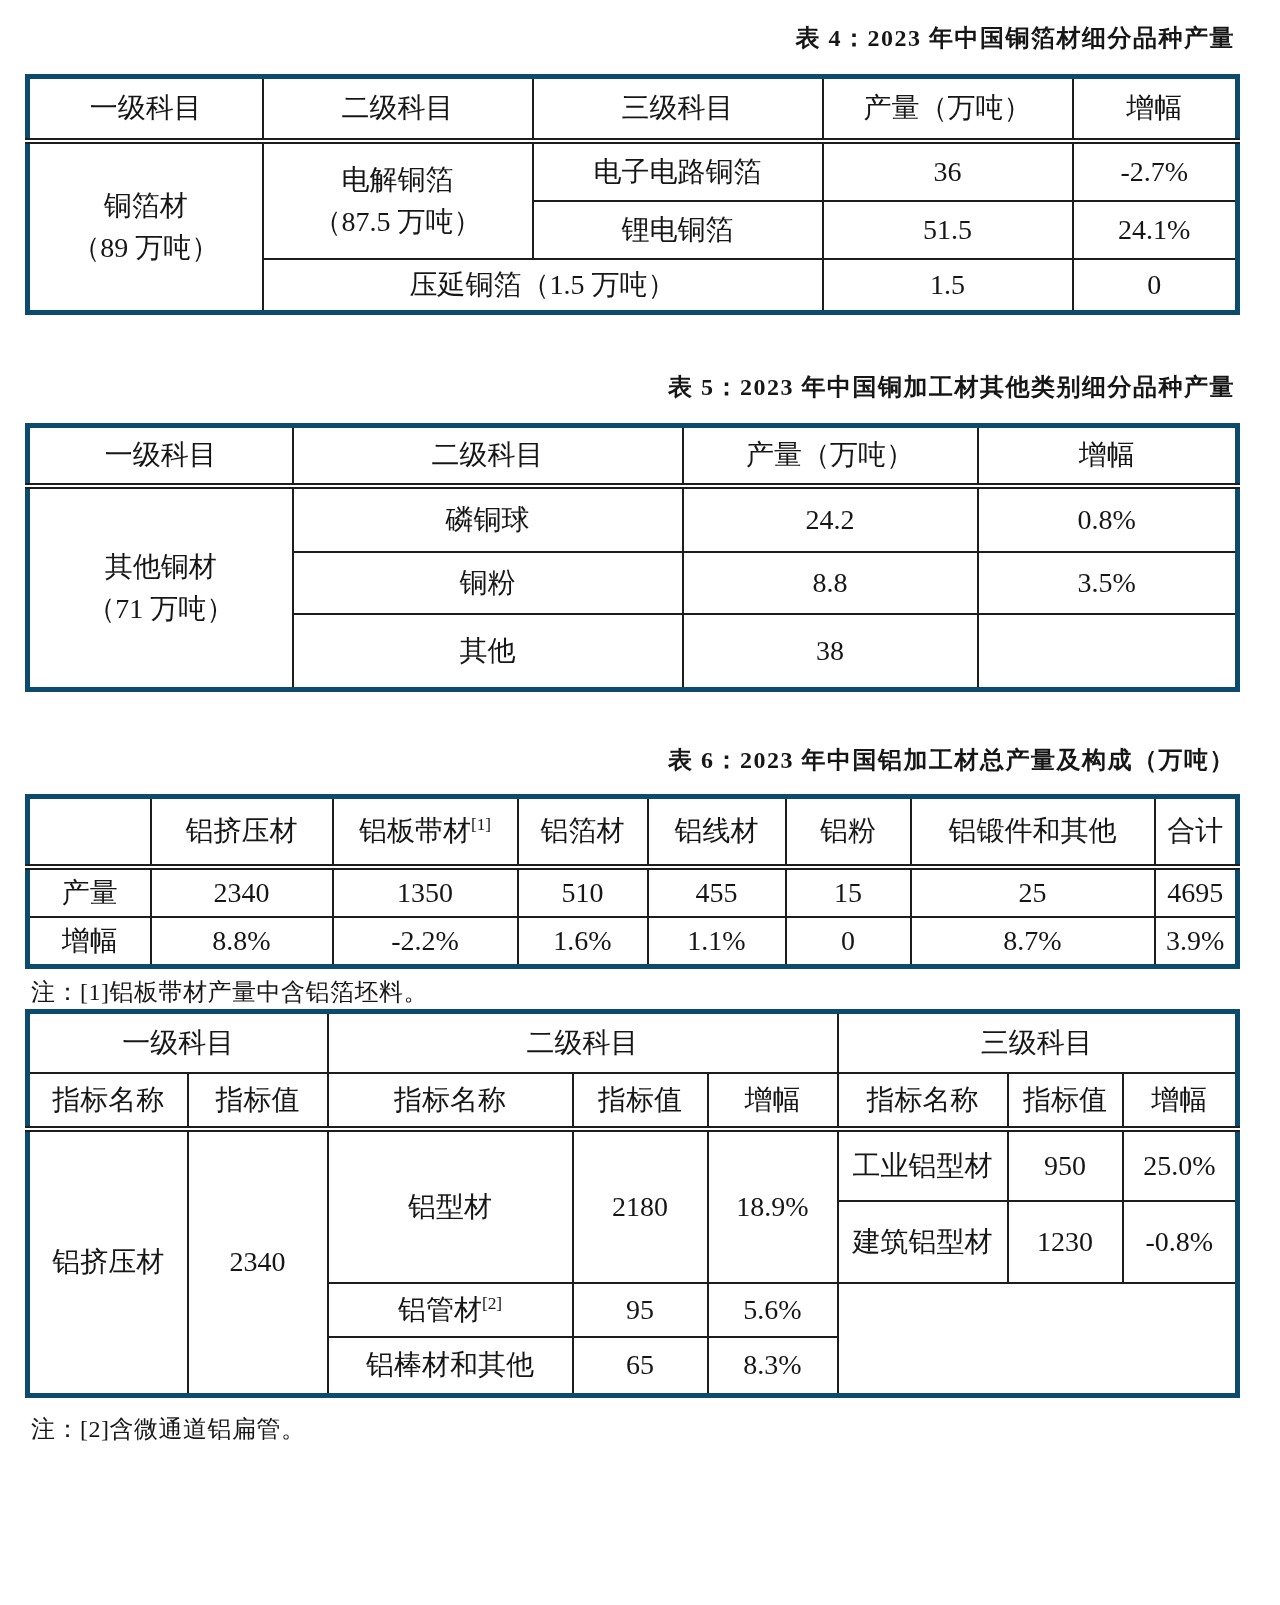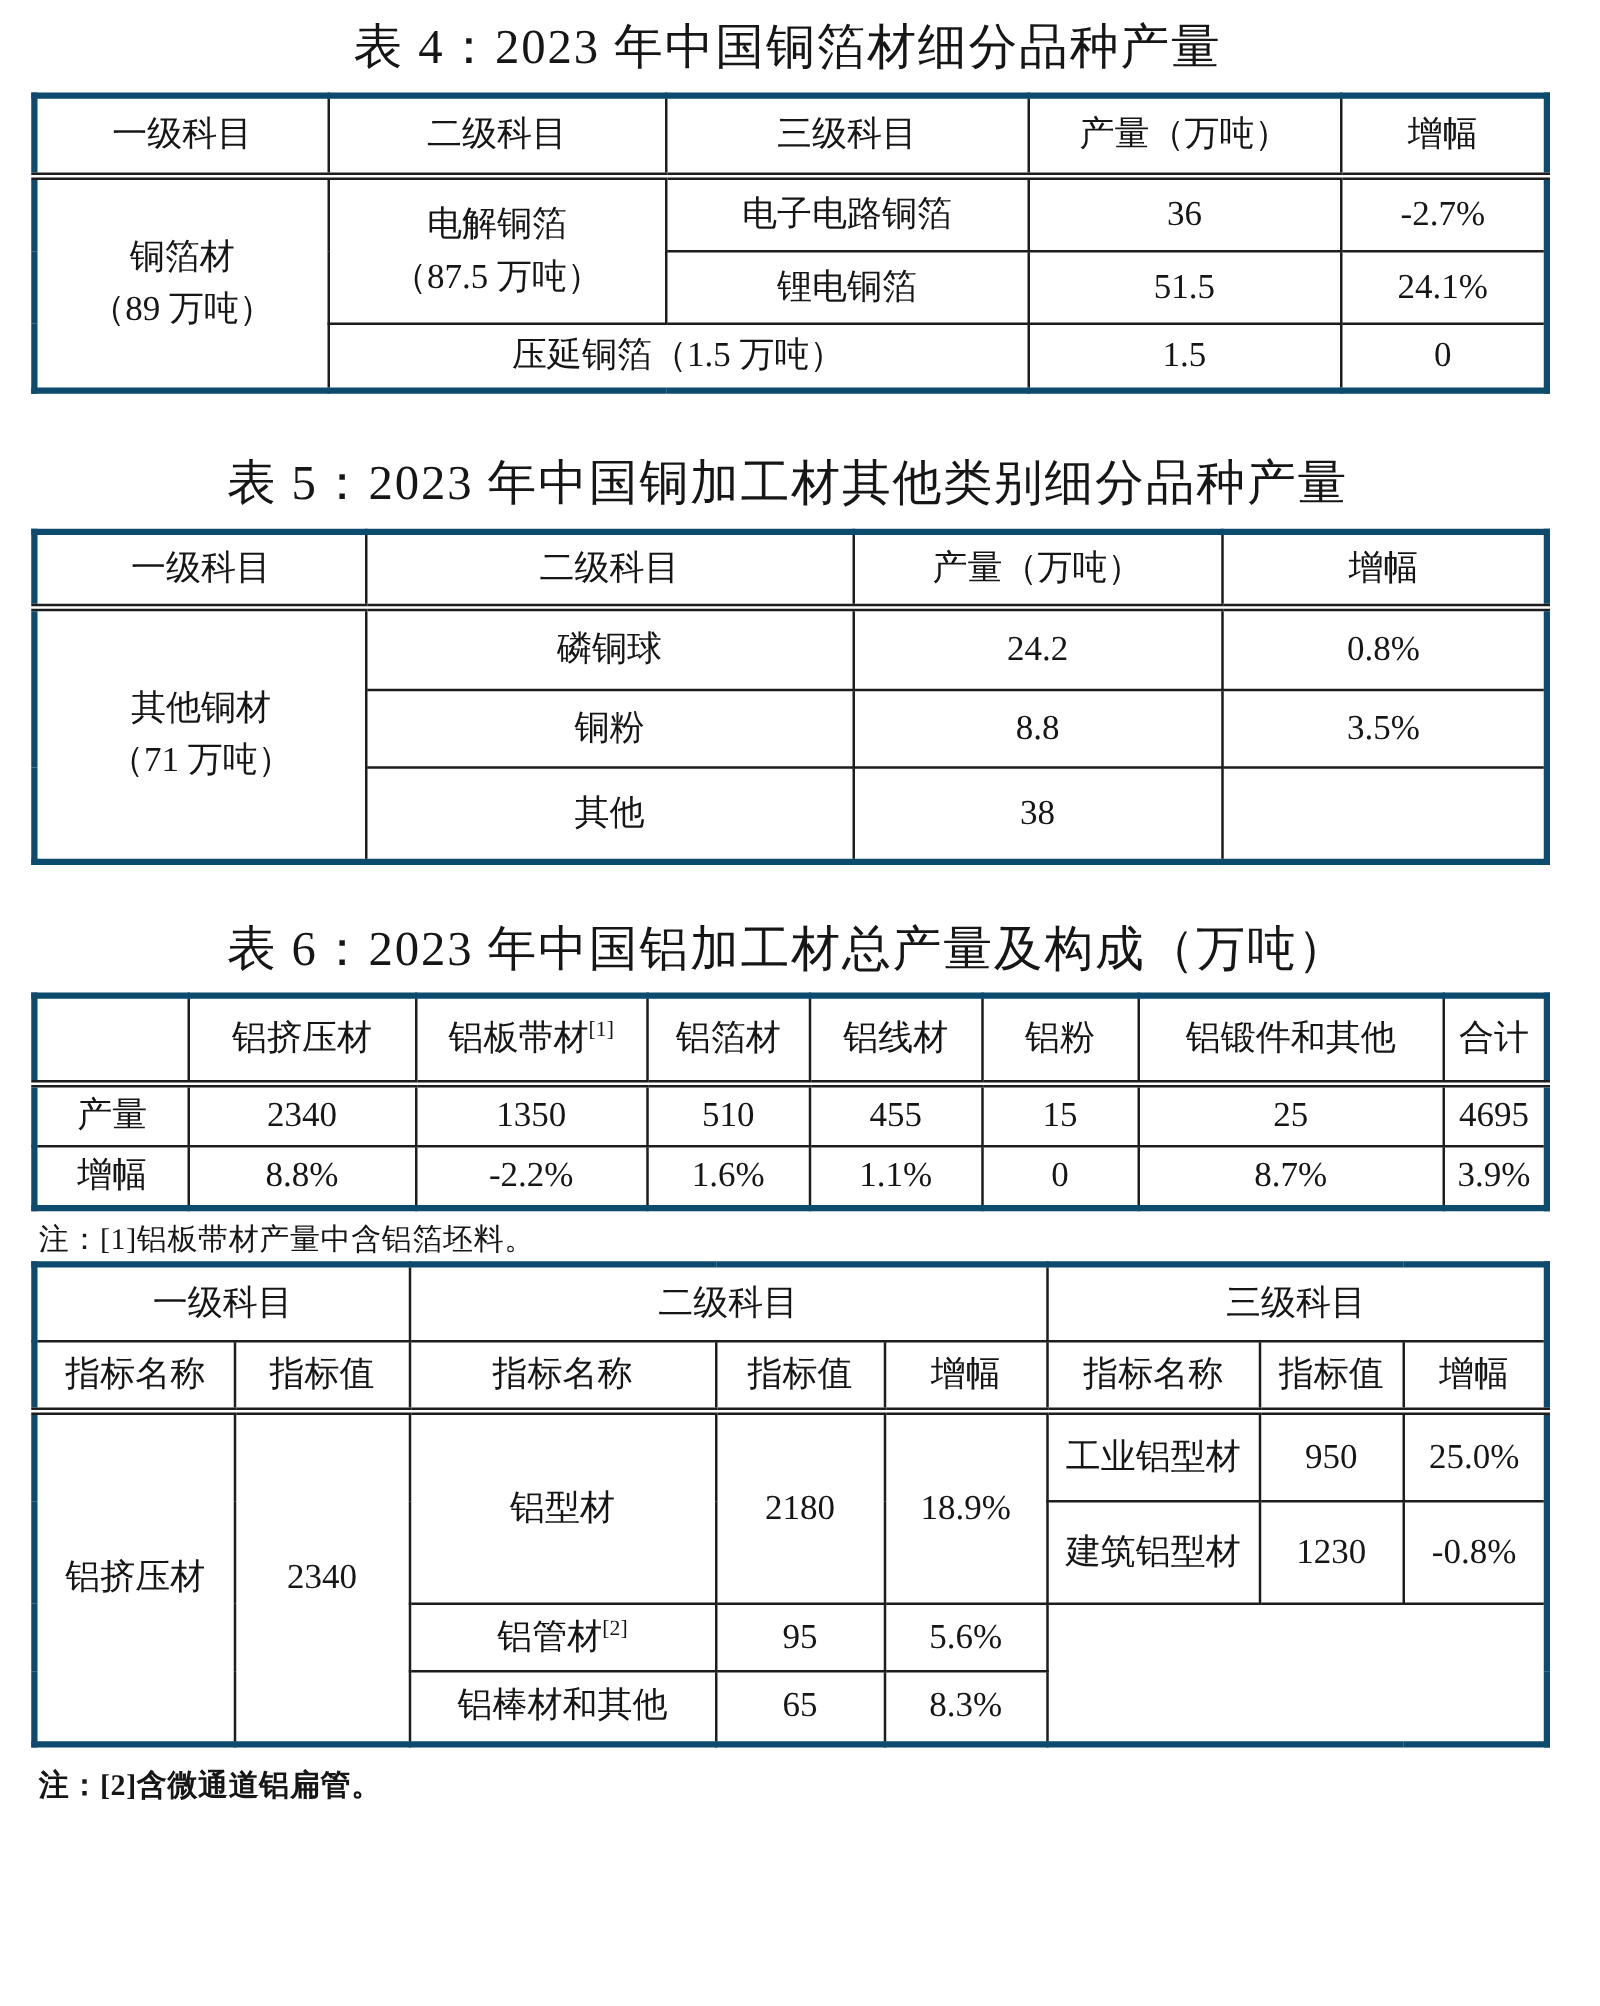--- a/index.html
+++ b/index.html
@@ -7,23 +7,23 @@
   body {
     width:1280px; height:1605px;
     font-family:"Liberation Serif","DejaVu Serif",serif;
     color:#161616;
     overflow:hidden;
   }
   .sheet { padding:18px 45px 0 25px; }
 
   .tbl-title {
     width:1210px;
-    text-align:center;
-    font-size:39px;
-    font-weight:normal;
+    text-align:right;
+    font-size:24px;
+    font-weight:bold;
     line-height:40px;
     letter-spacing:1.5px;
   }
   .mt-t5 { margin-top:52px; }
   .mt-t6 { margin-top:48px; }
   .mt-t7 { margin-top:46px; }
   .mb-tbl { margin-bottom:16px; }
   .mb-tbl-sm { margin-bottom:14px; }
 
   table.grid {
@@ -50,21 +50,21 @@
   .h62{height:62px} .h64{height:64px} .h66{height:66px} .h68{height:54px}
   .h70{height:70px} .h72{height:72px} .h76{height:76px} .h82{height:82px}
 
   .note {
     font-size:24px;
     line-height:34px;
     margin-top:6px;
     padding-left:6px;
     letter-spacing:0.5px;
   }
-  .note.t7n { margin-top:14px;font-weight:bold; }
+  .note.t7n { margin-top:14px; }
 </style>
 </head>
 <body>
 
 <div class="sheet">
 
   <div class="tbl-title mb-tbl">表 4：2023 年中国铜箔材细分品种产量</div>
   <table class="grid">
     <colgroup>
       <col style="width:235px">

